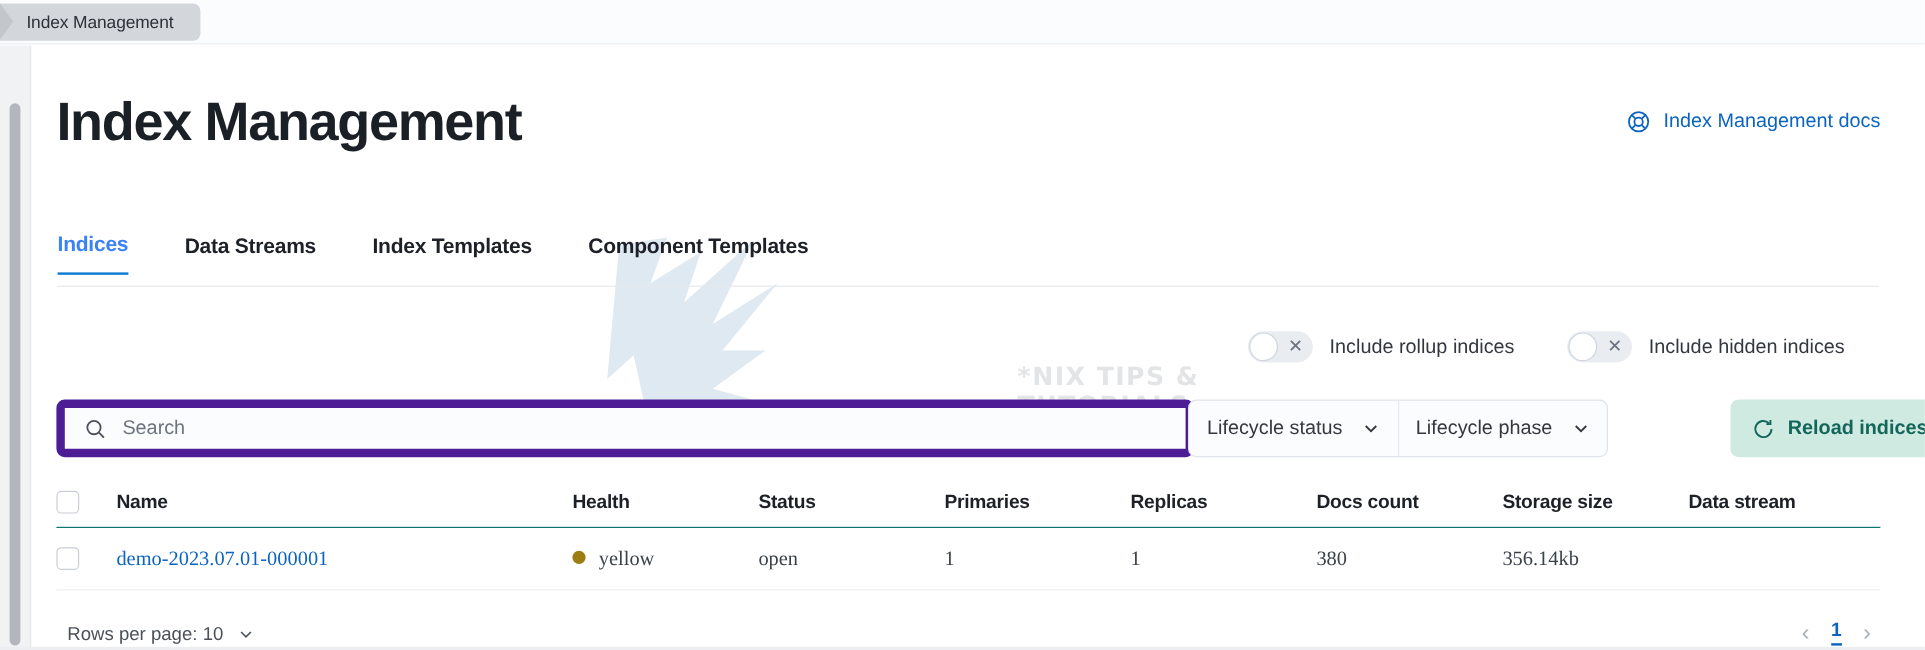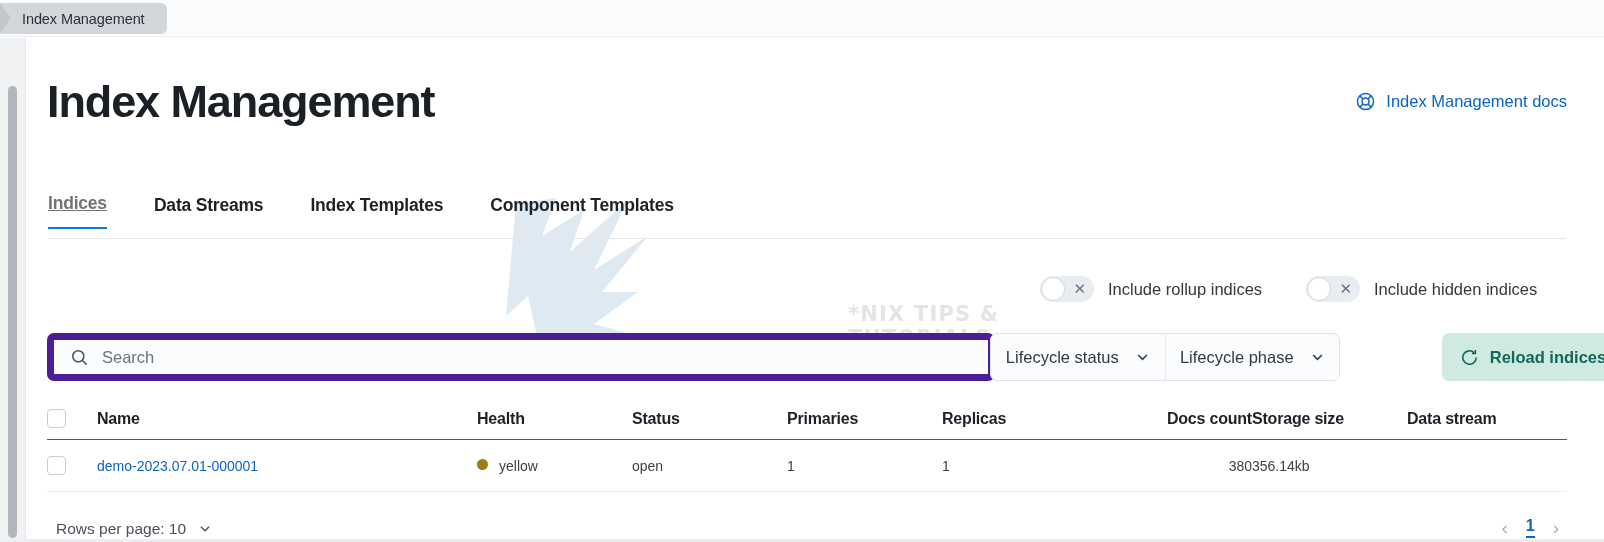--- a/index.html
+++ b/index.html
@@ -79,21 +79,21 @@
   
   .tabs {
     position: absolute; left: 21px; top: 155px;
     display: flex; align-items: flex-end; gap: 0;
   }
   .tab {
     font-size: 17.5px; font-weight: bold; color: #1d2127;
     padding: 0 0 13px 0; margin-right: 47px; cursor: pointer;
     letter-spacing: -0.2px; white-space: nowrap;
   }
-  .tab.active { color: #737373; border-bottom: 2.5px solid #0b7ad1; text-decoration: underline; }
+  .tab.active { color: #3b82f6; border-bottom: 2.5px solid #0b7ad1; }
   .tabs-rule {
     position: absolute; left: 21px; top: 200px; width: 1518px; height: 1px;
     background: #e6e8ec;
   }
 
   
   .desc {
     position: absolute; left: 20px; top: 240px;
     font-size: 16.5px; color: #585f6b; white-space: nowrap;
   }
@@ -160,25 +160,25 @@
   .cb {
     width: 19px; height: 19px; border: 1px solid #c9ced6; border-radius: 4px;
     background: #fff; cursor: pointer; flex: none;
   }
   .c-check { width: 50px; display: flex; align-items: center; }
   .c-name { width: 380px; }
   .c-health { width: 155px; }
   .c-status { width: 155px; }
   .c-prim { width: 155px; }
   .c-repl { width: 155px; }
-  .c-docs { width: 155px; text-align: right; }
+  .c-docs { width: 155px; }
   .c-store { width: 155px; }
   .c-ds { width: 160px; }
   .th { font-size: 16px; font-weight: bold; color: #1d2127; letter-spacing: -0.2px; }
-  .td { font-size: 14px; color: #3b4149; }
+  .td { font-size: 17px; color: #3b4149; font-family: Liberation Serif, serif; }
   .td a { color: #0b64c0; text-decoration: none; cursor: pointer; }
   .health-dot {
     display: inline-block; width: 11px; height: 11px; border-radius: 50%;
     background: #9b7d12; margin-right: 11px; vertical-align: 1px;
   }
 
   
   .footer { position: absolute; left: 20px; top: 470px; width: 1520px; height: 46px; }
   .rows-per-page {
     position: absolute; left: 9px; top: 12px;

